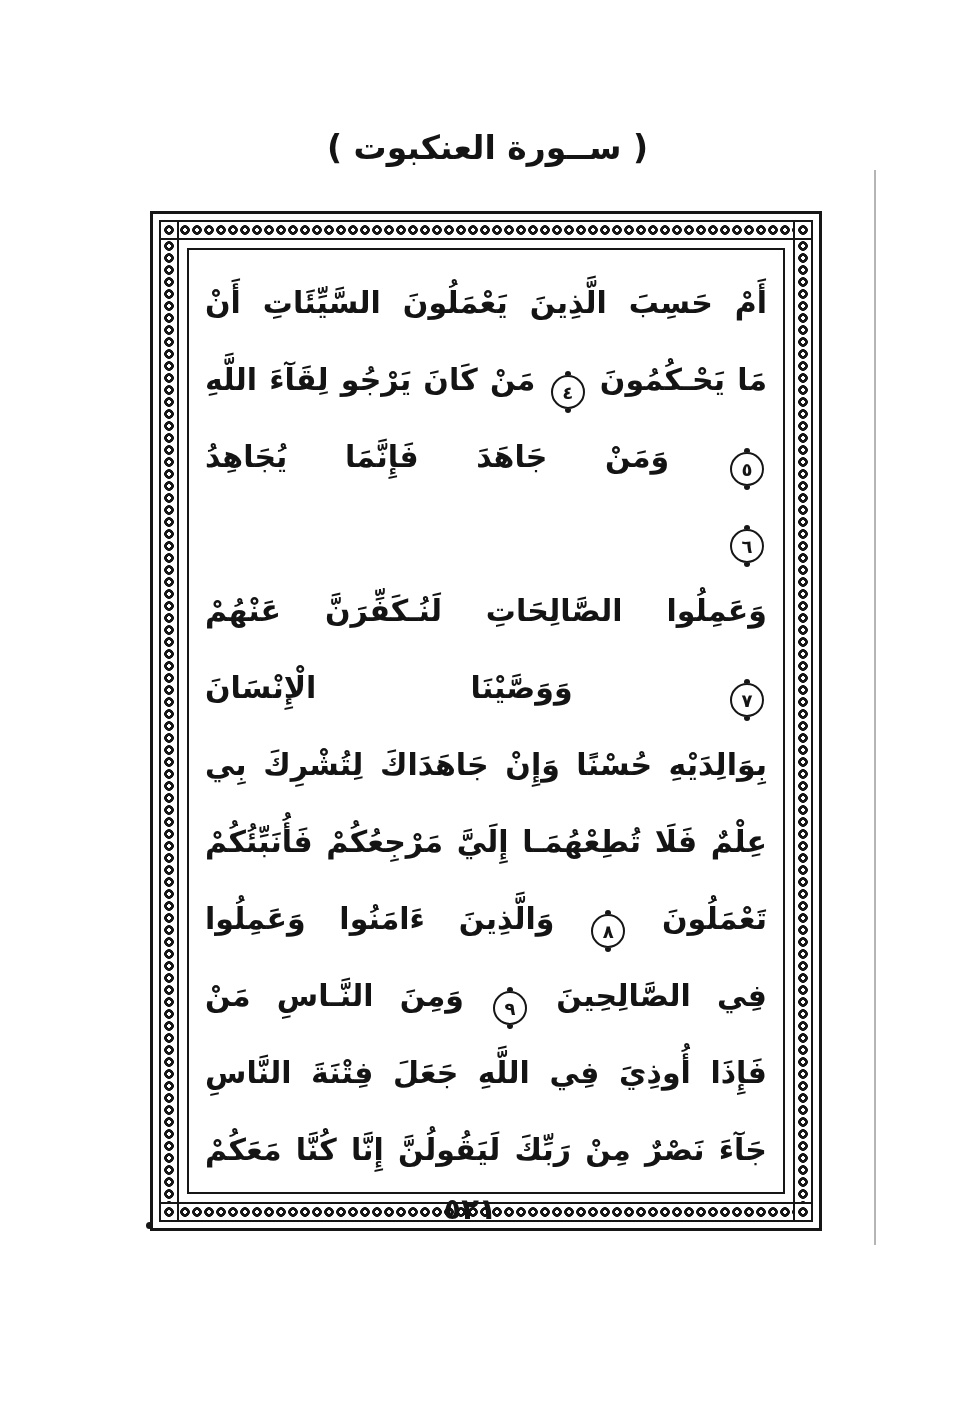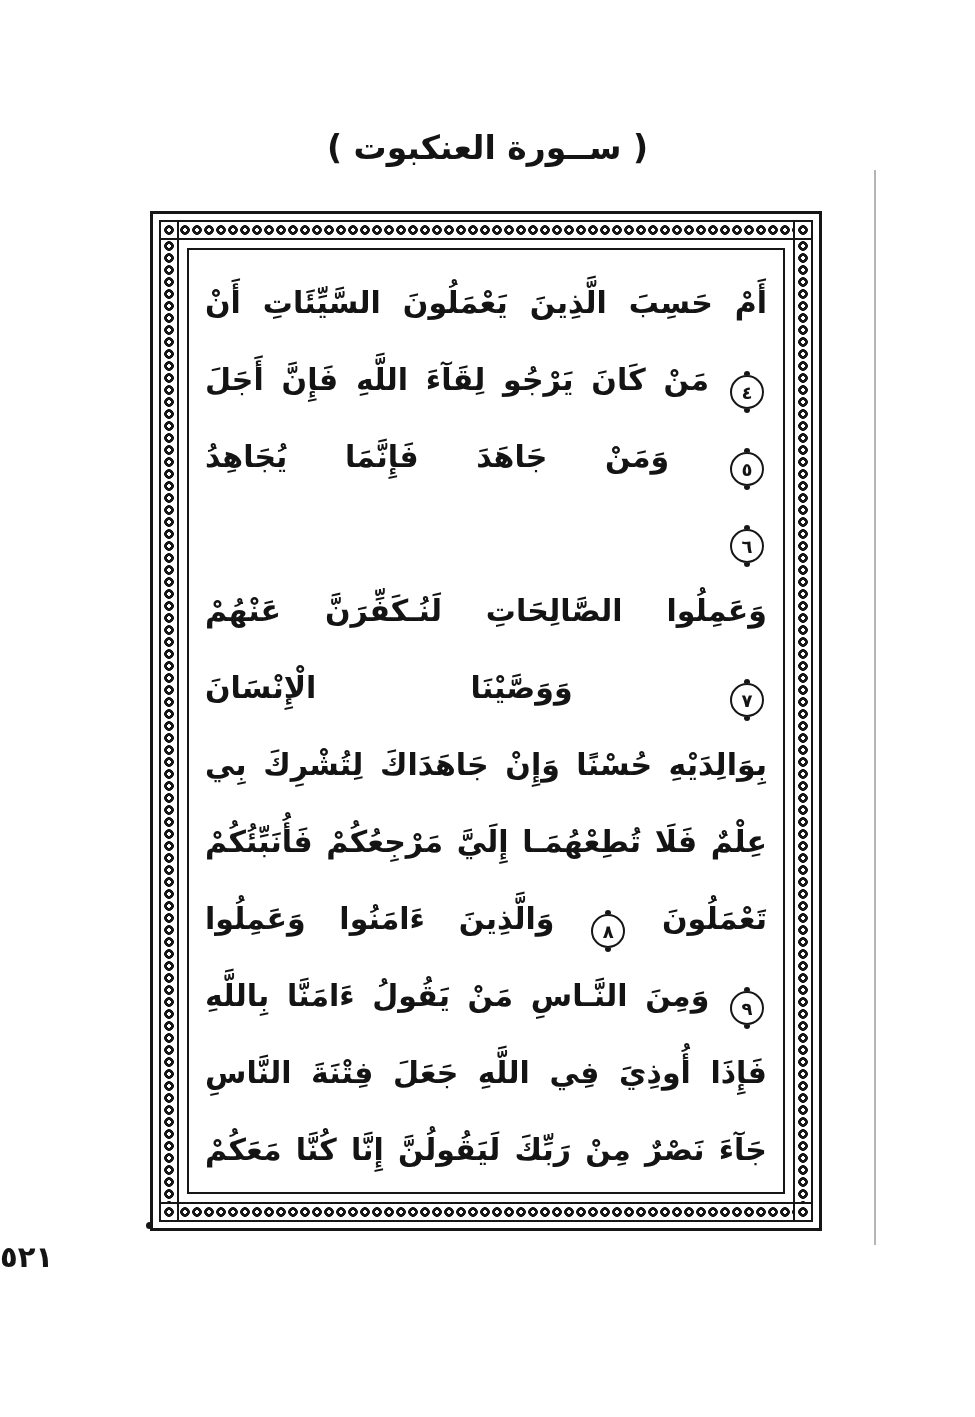--- a/index.html
+++ b/index.html
@@ -118,24 +118,24 @@
     box-shadow: 0 -18px 0 -14px #161616, 0 18px 0 -14px #161616;
   }
   .ayah-digit {
     font-size: 18px;
     font-weight: bold;
     line-height: 1;
     padding-top: 2px;
   }
   .page-number {
     position: absolute;
-    top: 1240px;
+    top: 1192px;
     left: 0;
     width: 940px;
-    text-align: left;
+    text-align: center;
     font-size: 29px;
     font-weight: bold;
     color: #141414;
     direction: rtl;
   }
   .ink-dot {
     position: absolute;
     left: 146px;
     top: 1222px;
     width: 7px;
@@ -164,39 +164,39 @@
     <div class="band band-h band-bottom"></div>
     <div class="band band-v band-left"></div>
     <div class="band band-v band-right"></div>
     <div class="corner corner-tl"></div>
     <div class="corner corner-tr"></div>
     <div class="corner corner-bl"></div>
     <div class="corner corner-br"></div>
 
     <div class="content" id="quran-lines">
         <div class="quran-line"><span>أَمْ حَسِبَ الَّذِينَ يَعْمَلُونَ السَّيِّئَاتِ أَنْ يَسْـبِقُونَا سَآءَ</span></div>
-        <div class="quran-line"> <span class="ayah-marker">
+        <div class="quran-line"><span>مَا يَحْـكُمُونَ</span> <span class="ayah-marker">
             <span class="ayah-digit">٤</span>
           </span> <span>مَنْ كَانَ يَرْجُو لِقَآءَ اللَّهِ فَإِنَّ أَجَلَ اللَّهِ</span></div>
         <div class="quran-line"> <span class="ayah-marker">
             <span class="ayah-digit">٥</span>
           </span> <span>وَمَنْ جَاهَدَ فَإِنَّمَا يُجَاهِدُ</span></div>
         <div class="quran-line"> <span class="ayah-marker">
             <span class="ayah-digit">٦</span>
           </span> </div>
         <div class="quran-line"><span>وَعَمِلُوا الصَّالِحَاتِ لَنُـكَفِّرَنَّ عَنْهُمْ سَيِّئَاتِهِمْ وَلَنَجْزِيَنَّهُمْ</span></div>
         <div class="quran-line"> <span class="ayah-marker">
             <span class="ayah-digit">٧</span>
           </span> <span>وَوَصَّيْنَا الْإِنْسَانَ</span></div>
         <div class="quran-line"><span>بِوَالِدَيْهِ حُسْنًا وَإِنْ جَاهَدَاكَ لِتُشْرِكَ بِي مَا لَيْسَ لَكَ بِهِ</span></div>
         <div class="quran-line"><span>عِلْمٌ فَلَا تُطِعْهُمَـا إِلَيَّ مَرْجِعُكُمْ فَأُنَبِّئُكُمْ بِمَـا كُنْتُمْ</span></div>
         <div class="quran-line"><span>تَعْمَلُونَ</span> <span class="ayah-marker">
             <span class="ayah-digit">٨</span>
           </span> <span>وَالَّذِينَ ءَامَنُوا وَعَمِلُوا الصَّالِحَاتِ لَنُدْخِلَنَّهُمْ</span></div>
-        <div class="quran-line"> <span class="ayah-marker">
+        <div class="quran-line"><span>فِي الصَّالِحِينَ</span> <span class="ayah-marker">
             <span class="ayah-digit">٩</span>
           </span> <span>وَمِنَ النَّـاسِ مَنْ يَقُولُ ءَامَنَّا بِاللَّهِ</span></div>
         <div class="quran-line"><span>فَإِذَا أُوذِيَ فِي اللَّهِ جَعَلَ فِتْنَةَ النَّاسِ كَعَذَابِ اللَّهِ وَلَئِنْ</span></div>
         <div class="quran-line"><span>جَآءَ نَصْرٌ مِنْ رَبِّكَ لَيَقُولُنَّ إِنَّا كُنَّا مَعَكُمْ أَوَلَيْسَ</span></div>
       </div>
   </div>
 
   <div class="scan-edge-artifact"></div>
   <div class="ink-dot"></div>
 

